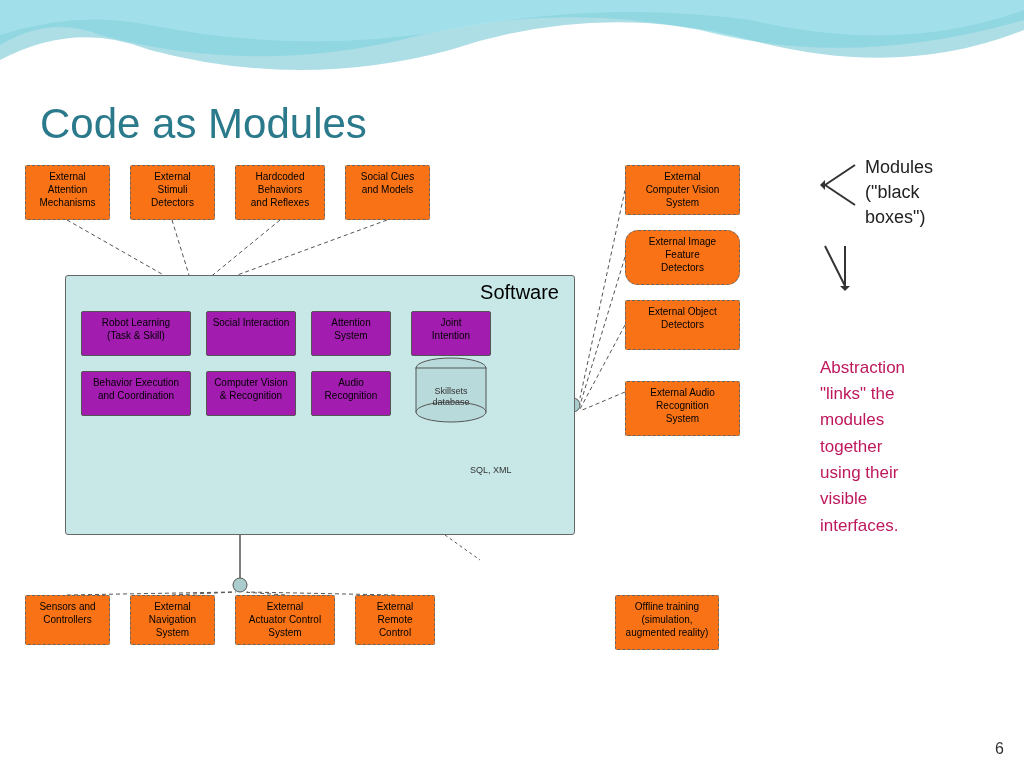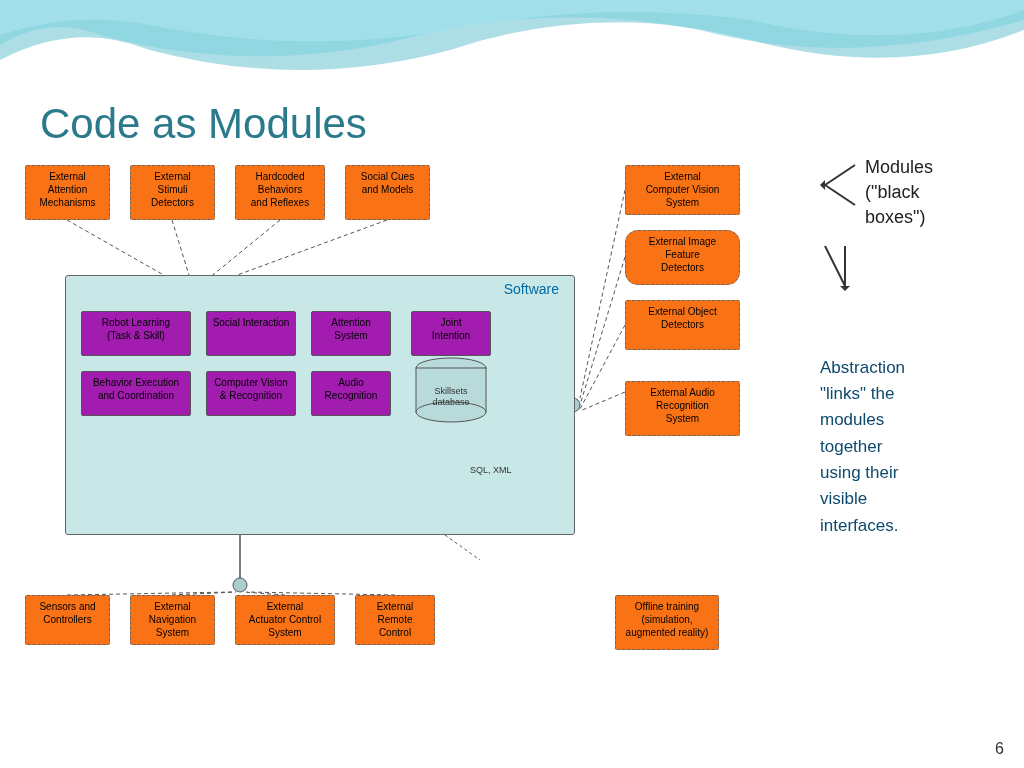--- a/index.html
+++ b/index.html
@@ -45,22 +45,22 @@
       width: 510px;
       height: 260px;
       background: #c8e8e8;
       border: 1px solid #666;
       border-radius: 3px;
     }
     .software-label {
       position: absolute;
       top: 5px;
       right: 15px;
-      font-size: 14px;
-      color: #0369a1;
+      font-size: 20px;
+      color: #000000;
     }
 
     
     .mod-box {
       position: absolute;
       border: 1px dashed #666;
       background: #f97316;
       font-size: 10px;
       text-align: center;
       padding: 4px;
@@ -253,20 +253,20 @@
         <svg width="30" height="50" viewBox="0 0 30 50">
           <line x1="5" y1="5" x2="25" y2="45" stroke="#333" stroke-width="2"></line>
           <line x1="25" y1="5" x2="25" y2="45" stroke="#333" stroke-width="2"></line>
           <polygon points="20,45 30,45 25,50" fill="#333"></polygon>
         </svg>
       </div>
     </div>
   </div>
 
   <div class="annotation-box" style="margin-top: 60px;">
-    <div style="font-size:17px; line-height:1.55; color:#0c4a6e;">
+    <div style="font-size:17px; line-height:1.55; color:#be185d;">
       Abstraction<br>"links" the<br>modules<br>together<br>using their<br>visible<br>interfaces.
     </div>
   </div>
 
 </div>
 
 <div class="page-number">6</div>
 
 </body></html>

